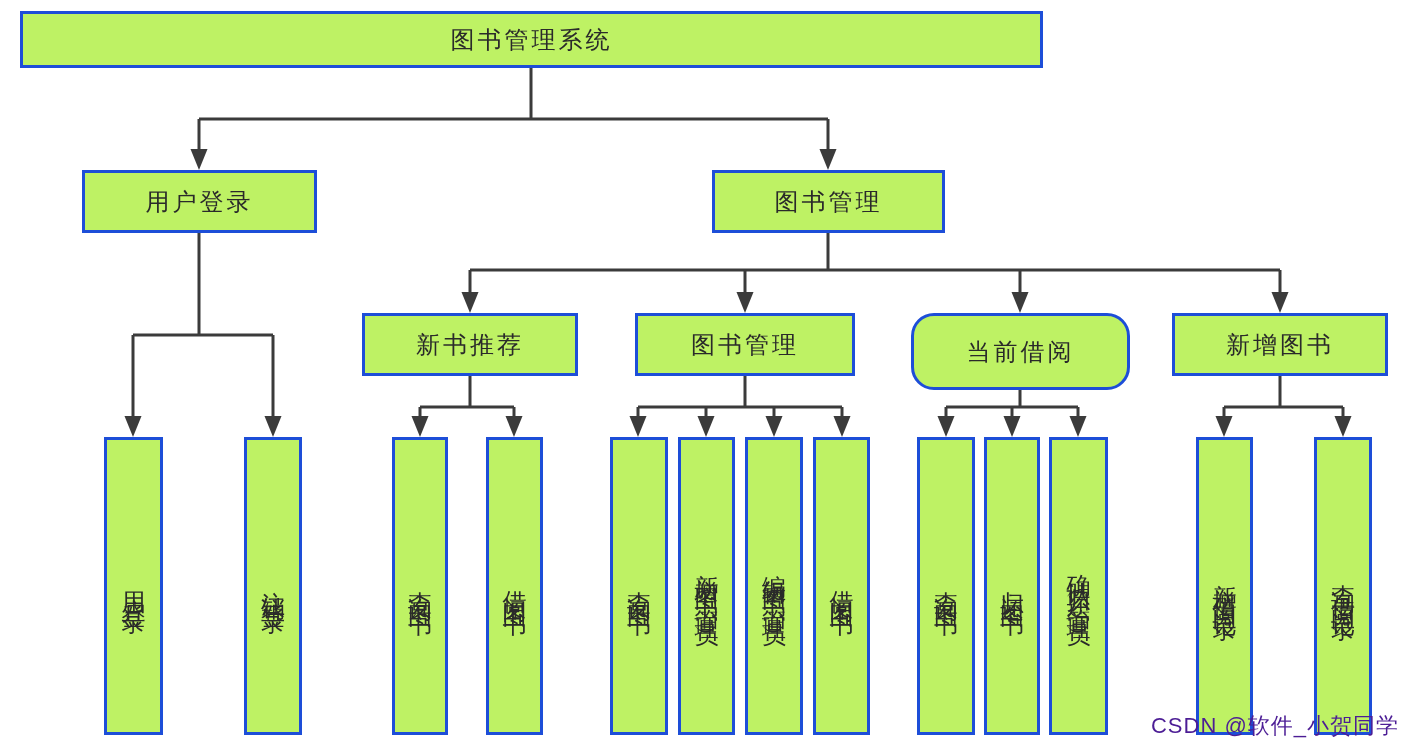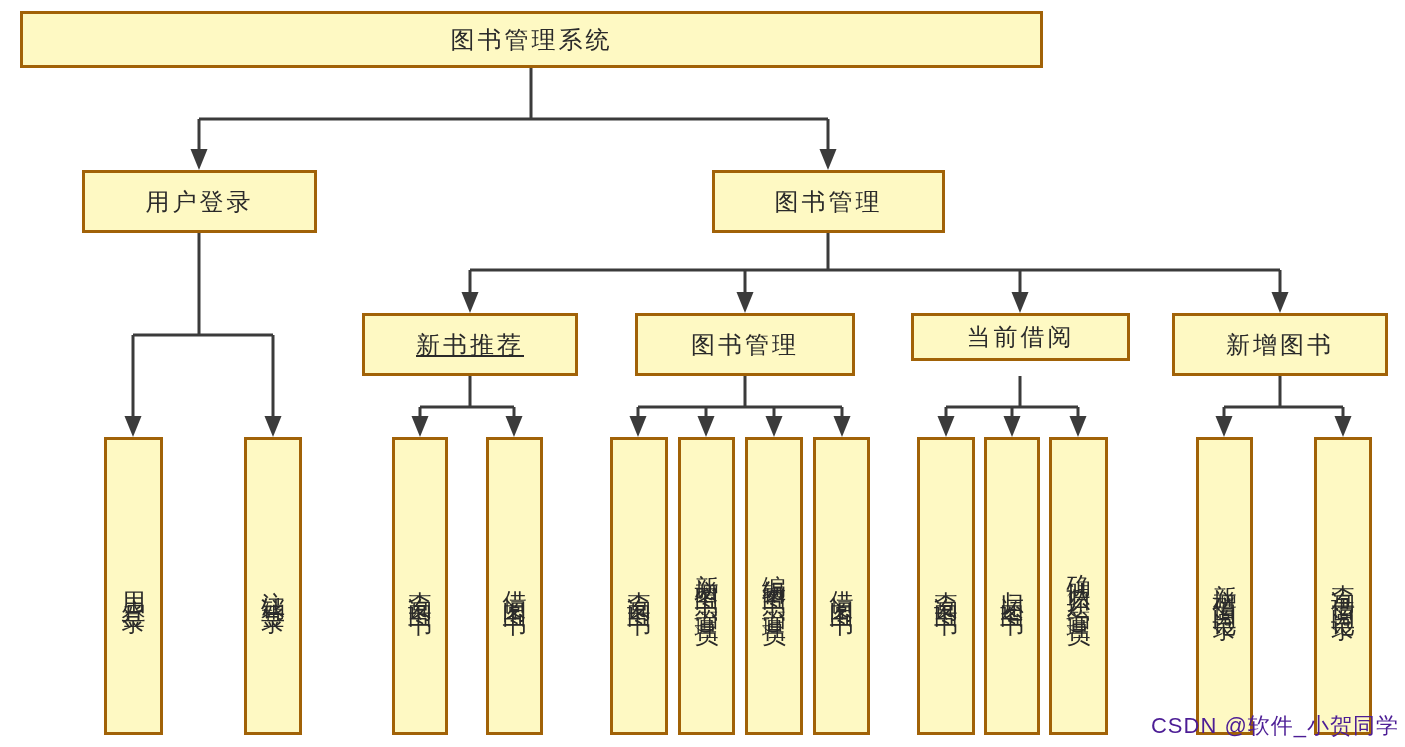--- a/index.html
+++ b/index.html
@@ -14,22 +14,22 @@
   #connectors {
     position: absolute;
     left: 0; top: 0;
     width: 1405px; height: 747px;
   }
   #connectors path { stroke: #3b3b3b; stroke-width: 3; fill: none; }
   #connectors polygon { fill: #3b3b3b; stroke: none; }
   .node {
     position: absolute;
     box-sizing: border-box;
-    border: 3px solid #a16207;
-    background: #fef9c3;
+    border: 3px solid #1d4ed8;
+    background: #bef264;
     display: flex;
     align-items: center;
     justify-content: center;
     color: #2a2a2a;
     font-size: 24px;
   }
   .node.h span { letter-spacing: 3px; white-space: nowrap; }
   .node.v span {
     writing-mode: vertical-rl;
     text-orientation: mixed;
@@ -105,29 +105,29 @@
   </div>
 
   <div class="node h" style="left:82px; top:170px; width:235px; height:63px;">
     <span>用户登录</span>
   </div>
 
   <div class="node h" style="left:712px; top:170px; width:233px; height:63px;text-align:center;">
     <span>图书管理</span>
   </div>
 
-  <div class="node h" style="left:362px; top:313px; width:216px; height:63px;text-decoration:underline;">
+  <div class="node h" style="left:362px; top:313px; width:216px; height:63px;">
     <span>新书推荐</span>
   </div>
 
   <div class="node h" style="left:635px; top:313px; width:220px; height:63px;">
     <span>图书管理</span>
   </div>
 
-  <div class="node h" style="left:911px; top:313px; width:219px; height:48px;">
+  <div class="node h" style="left:911px; top:313px; width:219px; height:77px;border-radius:23px;">
     <span>当前借阅</span>
   </div>
 
   <div class="node h" style="left:1172px; top:313px; width:216px; height:63px;">
     <span>新增图书</span>
   </div>
 
   <div class="node v" style="left:104px; top:437px; width:59px; height:298px;">
     <span>用户登录</span>
   </div>

